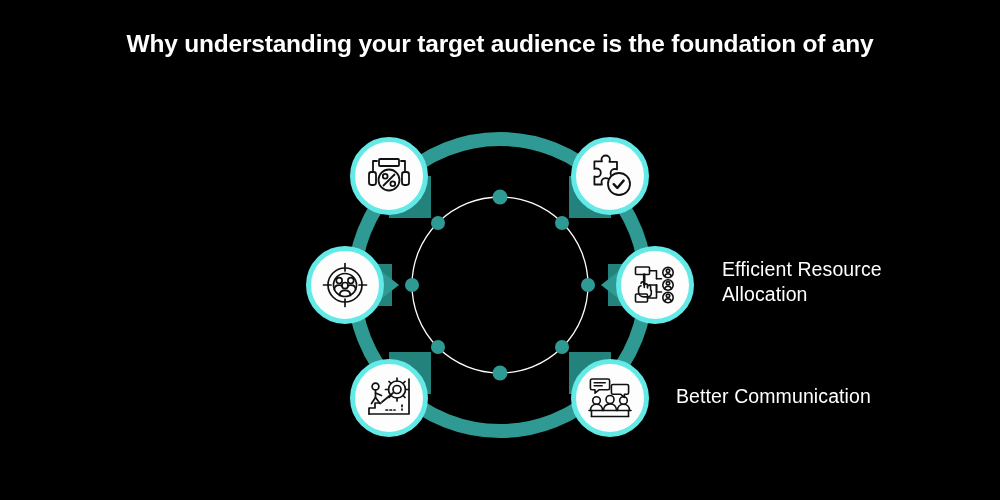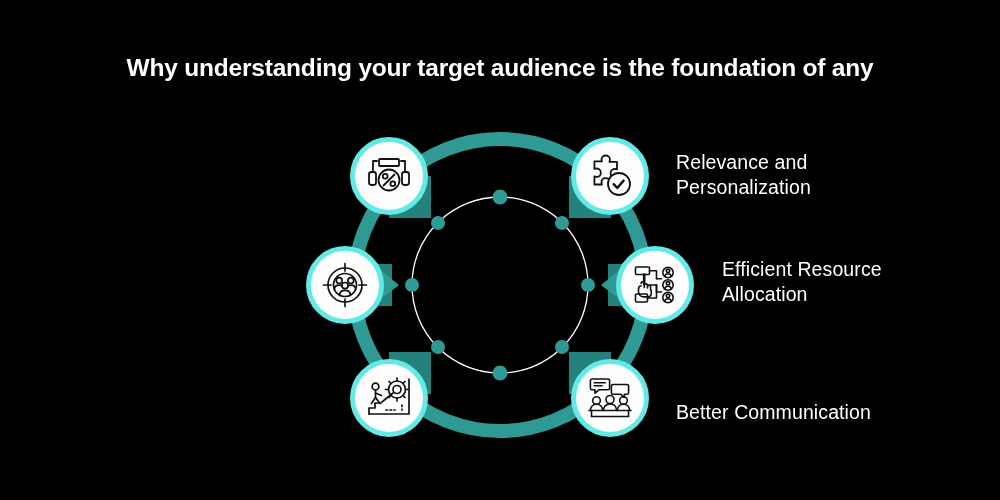--- a/index.html
+++ b/index.html
@@ -21,21 +21,21 @@
     left:0; top:28px;
     width:1000px;
     text-align:center;
     color:#ffffff;
     font-size:24.5px;
     font-weight:bold;
     line-height:31px;
     letter-spacing:-0.2px;
     padding:0 70px;
   }
-  #title .line { display:block;margin-top:24px; }
+  #title .line { display:block; }
 
   
   #diagram-svg {
     position:absolute;
     left:0; top:0;
     width:1000px; height:500px;
     display:block;
   }
 
   
@@ -170,22 +170,20 @@
         <path d="M14.5 5.5 c0-2.5 2-4 4.2-4 2.2 0 4.2 1.5 4.2 4 0 1-.4 1.8-.4 2.4 h7.5 v7.5
                  c-.6 0-1.4-.4-2.4-.4 -2.5 0-4 2-4 4.2 0 2.2 1.5 4.2 4 4.2 1 0 1.8-.4 2.4-.4 v7.5
                  H22.5 c0-.6 .4-1.4 .4-2.4 0-2.5-2-4-4.2-4 -2.2 0-4.2 1.5-4.2 4 0 1 .4 1.8 .4 2.4
                  H7.4 V22.5 c.6 0 1.4 .4 2.4 .4 2.5 0 4-2 4-4.2 0-2.2-1.5-4.2-4-4.2 -1 0-1.8 .4-2.4 .4
                  V7.4 h7.5 c0-.6-.4-1.4-.4-2.4 z"></path>
         <circle cx="32" cy="30" r="11" fill="#fdfdfd"></circle>
         <path d="M26.7 30.2 l3.6 3.8 6.3 -7.4" stroke-width="2.4"></path>
       </svg>
     </span>
   </div>
-  <div class="label left-align" style="left:676px; top:150px; width:300px;">Relevance and
-Personalization</div>
 
   <div class="node" style="left:616px; top:246px;">
     <span>
       <svg width="46" height="44" viewBox="0 0 46 44" fill="none" stroke="#111" stroke-width="1.6" stroke-linecap="round" stroke-linejoin="round">
         <rect x="3.5" y="4" width="14" height="7.5" rx="1"></rect>
         <rect x="3.5" y="31" width="12" height="8" rx="1"></rect>
         <path d="M17.5 7.8 h7 v8"></path>
         <path d="M24.5 15.8 h5"></path>
         <path d="M17.5 22 h7"></path>
         <path d="M24.5 22 v7 h5"></path>
@@ -225,15 +223,15 @@
         <path d="M17.5 34.5 c0-4.2 2.8-6.6 6.5-6.6 3.7 0 6.5 2.4 6.5 6.6"></path>
         <circle cx="37.5" cy="24.5" r="3.8"></circle>
         <path d="M31.5 34.5 c0-4 2.6-6.3 6-6.3 3.4 0 6 2.3 6 6.3"></path>
         <path d="M3 34.5 H45"></path>
         <path d="M5.5 34.5 v6"></path>
           <path d="M42.5 34.5 v6"></path>
         <path d="M5.5 40.5 H42.5"></path>
       </svg>
     </span>
   </div>
-  <div class="label left-align" style="left:676px; top:400px; width:310px;">Better Communication</div>
+  <div class="label left-align" style="left:676px; top:384px; width:310px;">Better Communication</div>
 
 </div>
 
 </body></html>

